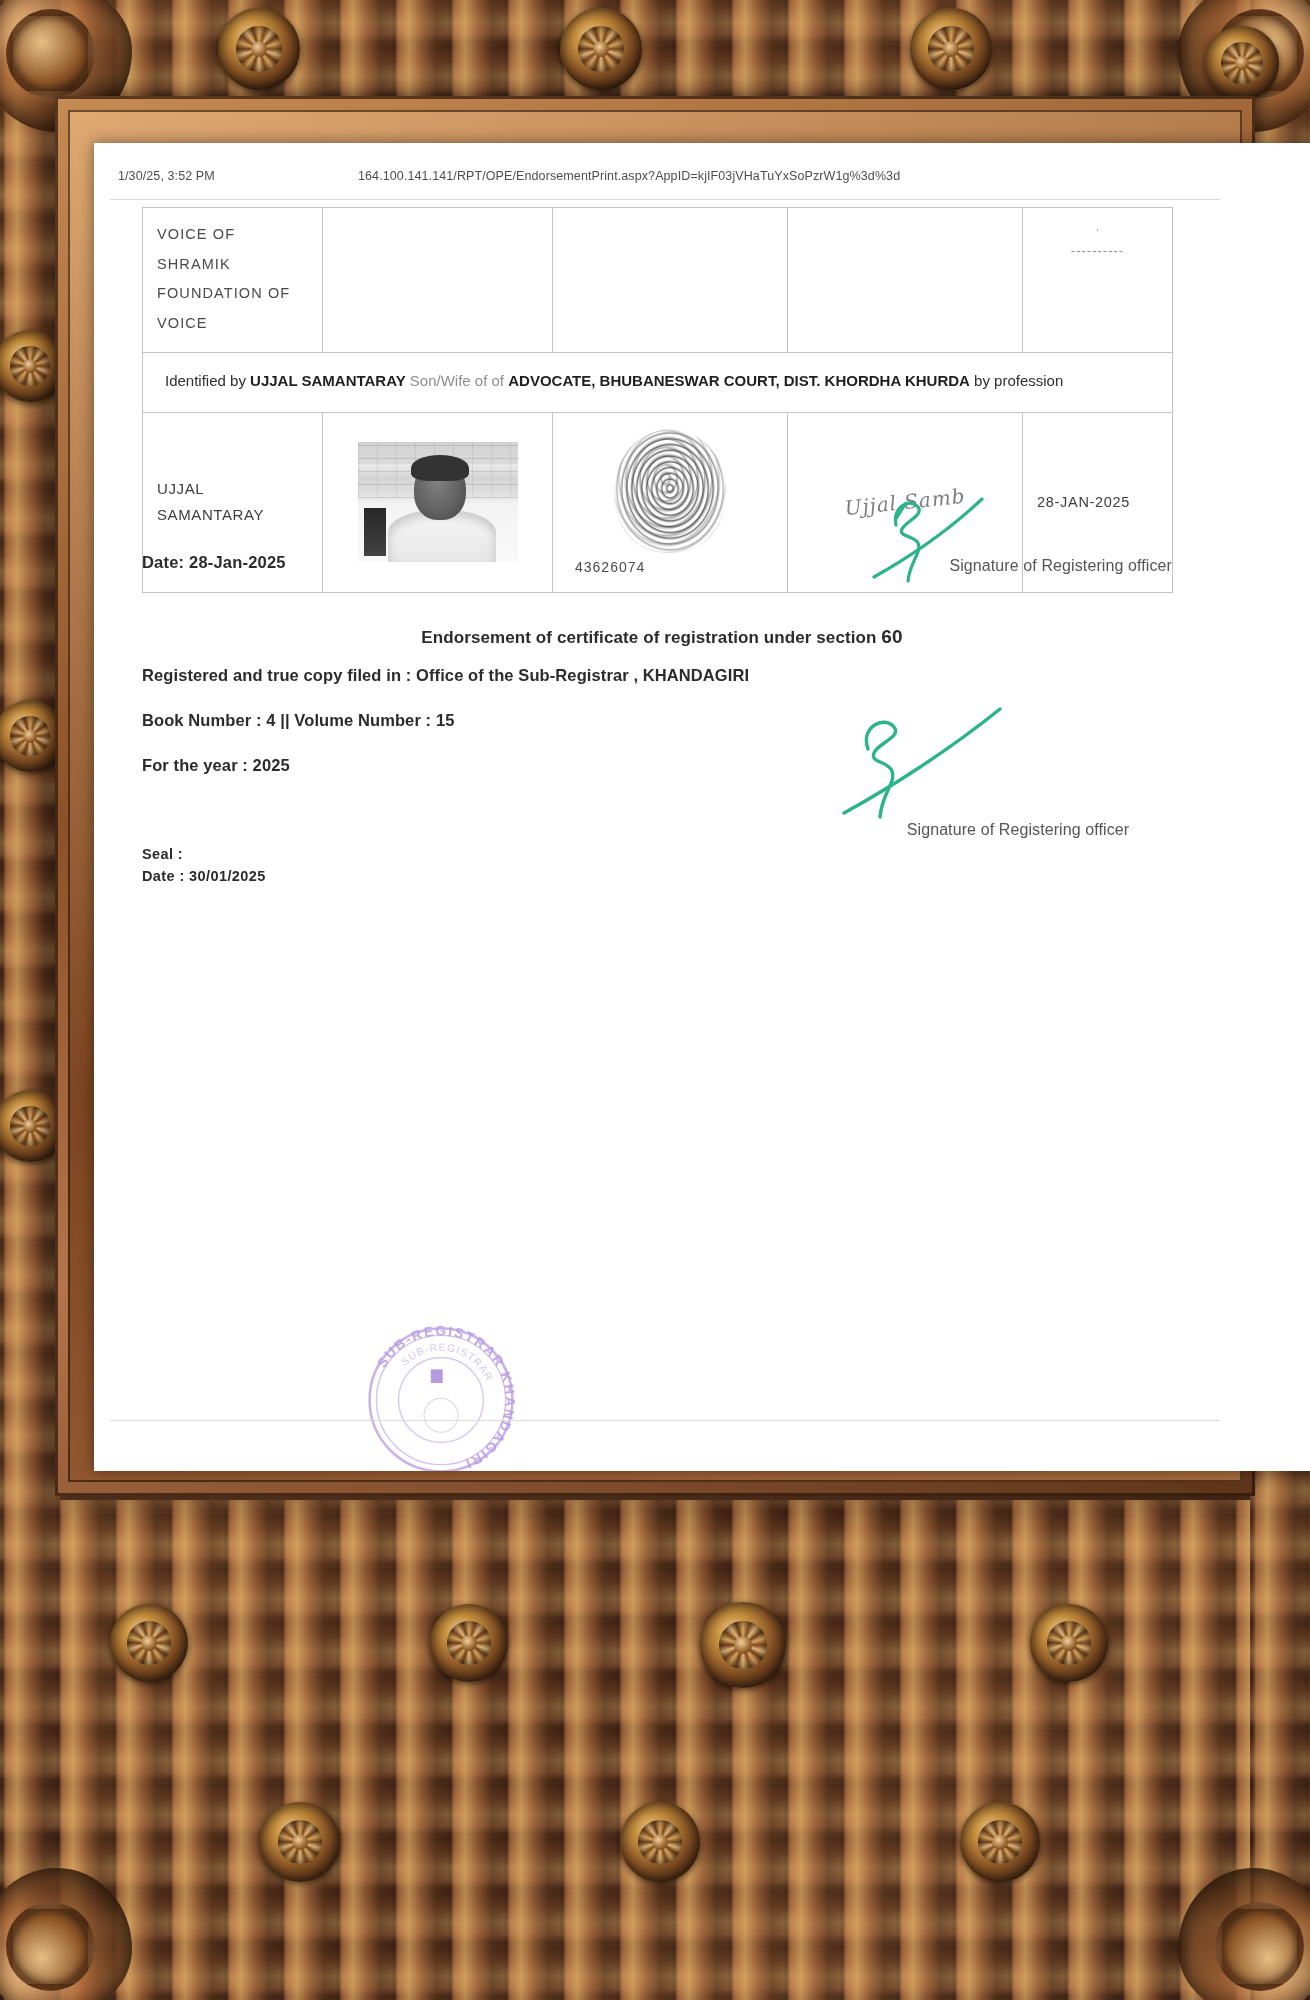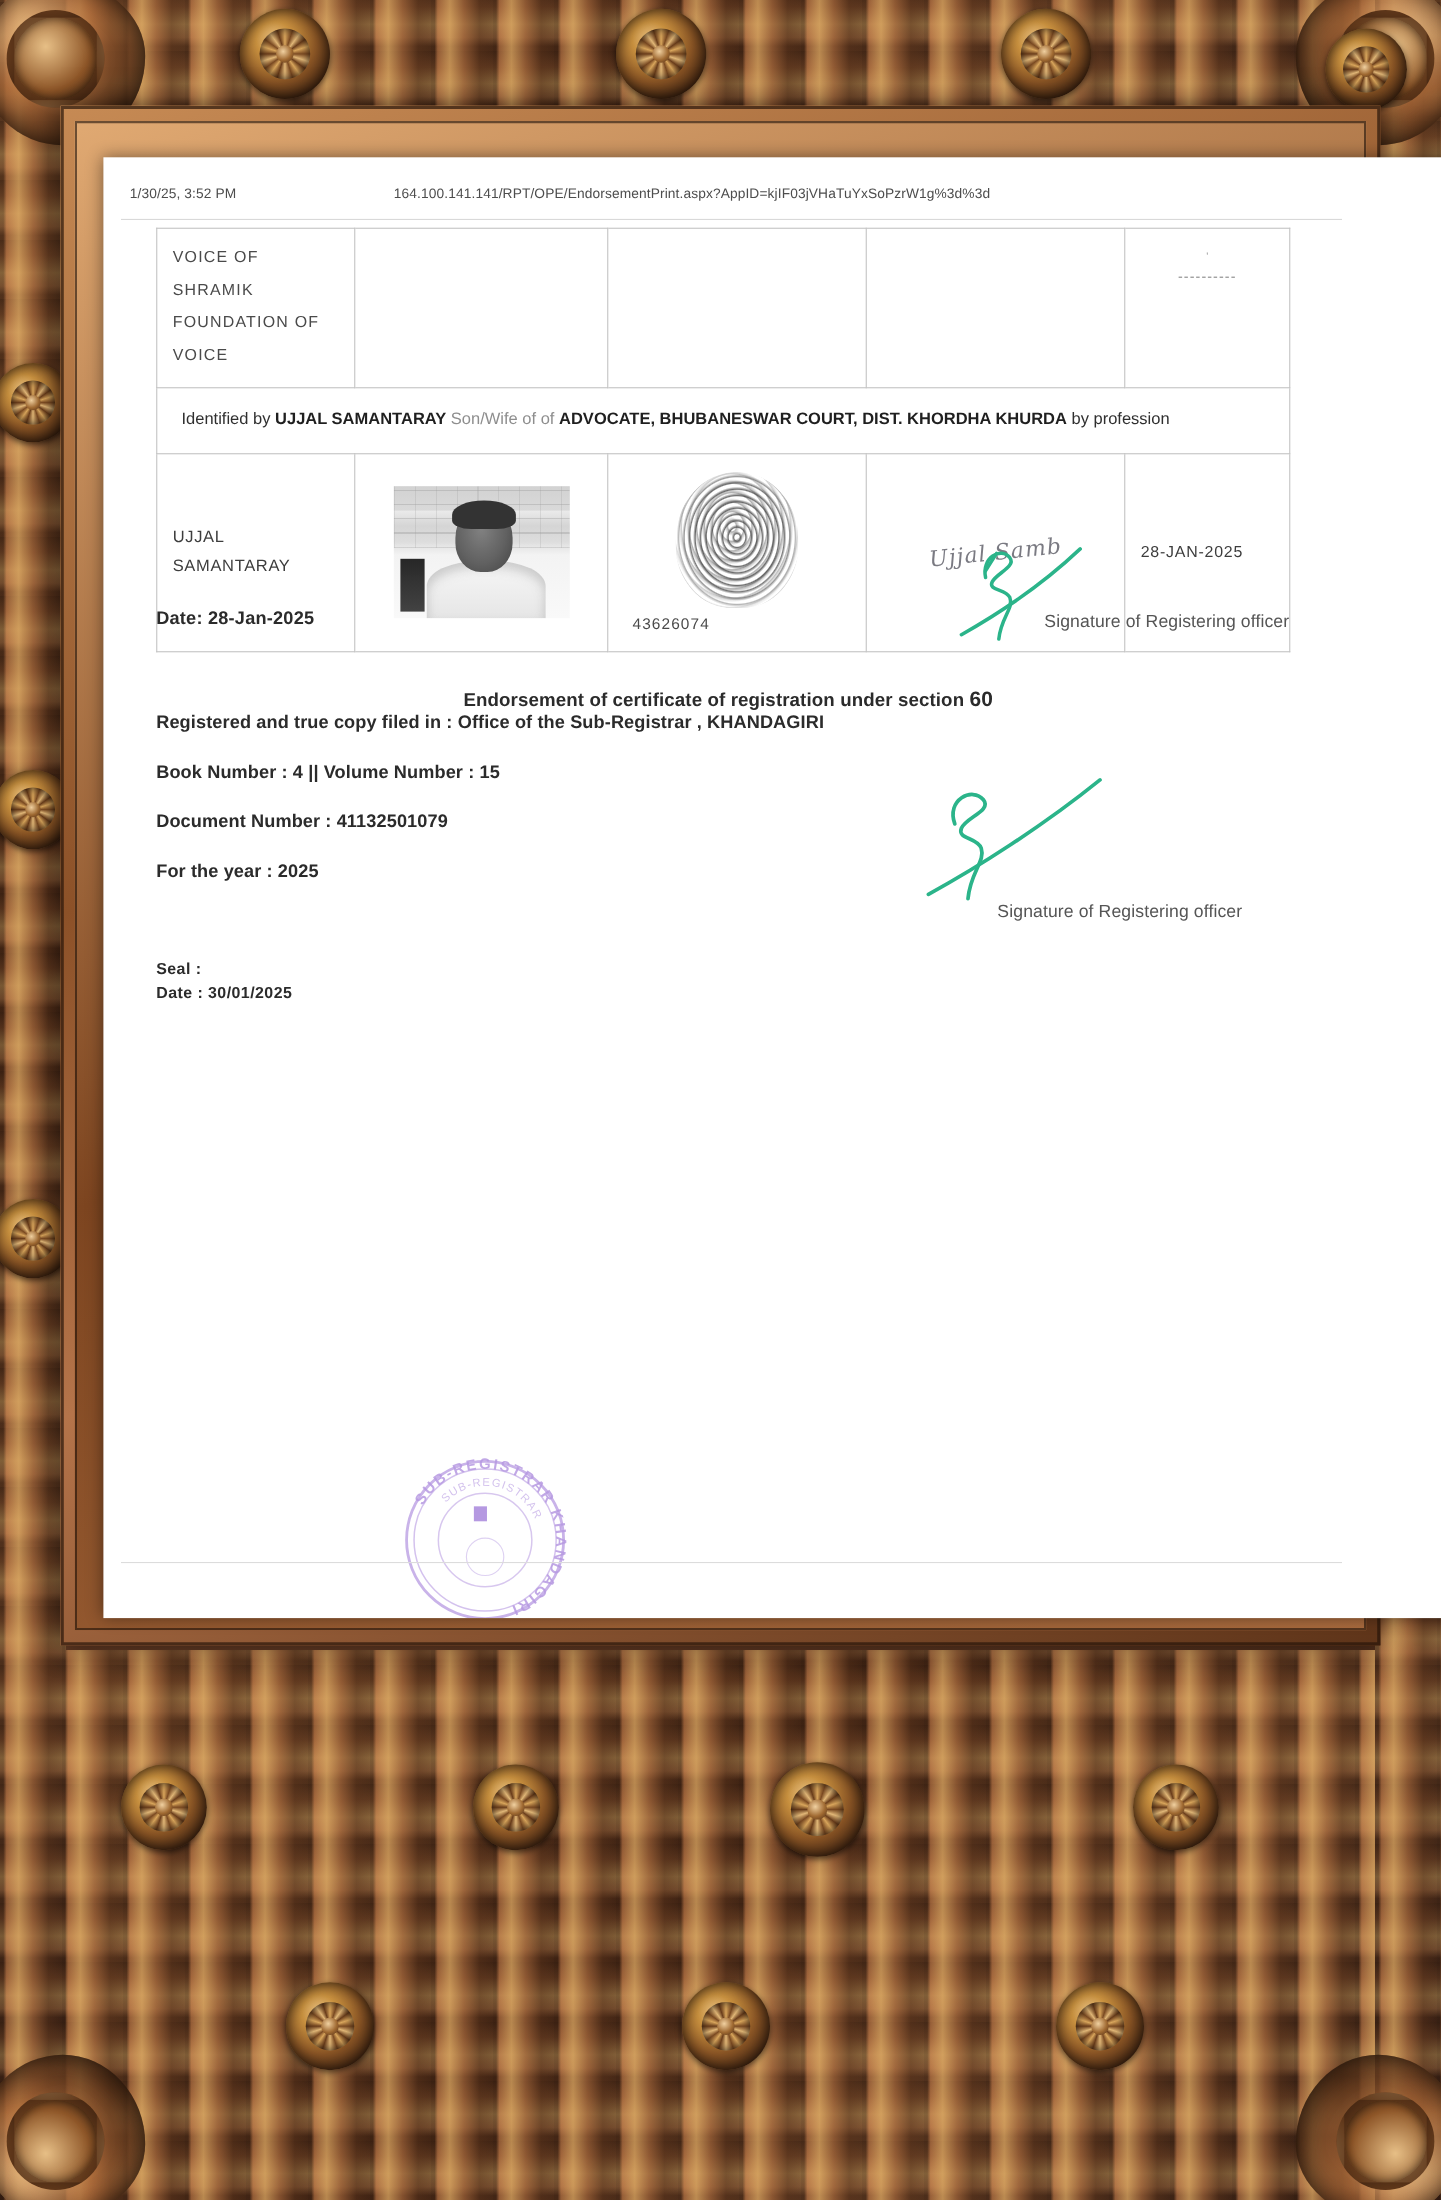--- a/index.html
+++ b/index.html
@@ -342,20 +342,21 @@
     font-weight: bold;
     color: #2b2b2b;
     margin-top: 54px;
     letter-spacing: 0.1px;
   }
   .endorsement-title .sec-num { font-size: 19px; }
   .reg-line {
     font-size: 16.5px;
     font-weight: bold;
     color: #2b2b2b;
+    margin-top: 18px;
     letter-spacing: 0.1px;
   }
   .reg-line.sp { margin-top: 26px; }
   .seal-block {
     margin-top: 68px;
     font-size: 14.5px;
     font-weight: bold;
     color: #2b2b2b;
     line-height: 1.55;
     letter-spacing: 0.4px;
@@ -518,21 +519,20 @@
         <div class="sig-caption">Signature of Registering officer</div>
       </div>
 
       <div class="endorsement-title">
         <span>Endorsement of certificate of registration under section</span>
         <span class="sec-num">60</span>
       </div>
 
       <div class="reg-line">Registered and true copy filed in : Office of the Sub-Registrar , KHANDAGIRI</div>
       <div class="reg-line sp">Book Number : 4 || Volume Number : 15</div>
-      <div class="reg-line sp">Document Number : 41132501079</div>
       <div class="reg-line sp">For the year : 2025</div>
 
       <div class="seal-block">
         <div>Seal   :</div>
         <div>Date : 30/01/2025</div>
       </div>
 
       <div class="sig-block-2">
         <svg class="pen pen-2" width="230" height="130" viewBox="0 0 230 130">
           <path d="M40 48 C32 26, 56 14, 66 26 C74 36, 50 42, 46 52 C42 62, 60 60, 64 70 C68 82, 54 92, 52 116" fill="none" stroke="#2BB48A" stroke-width="3.4" stroke-linecap="round"></path>

